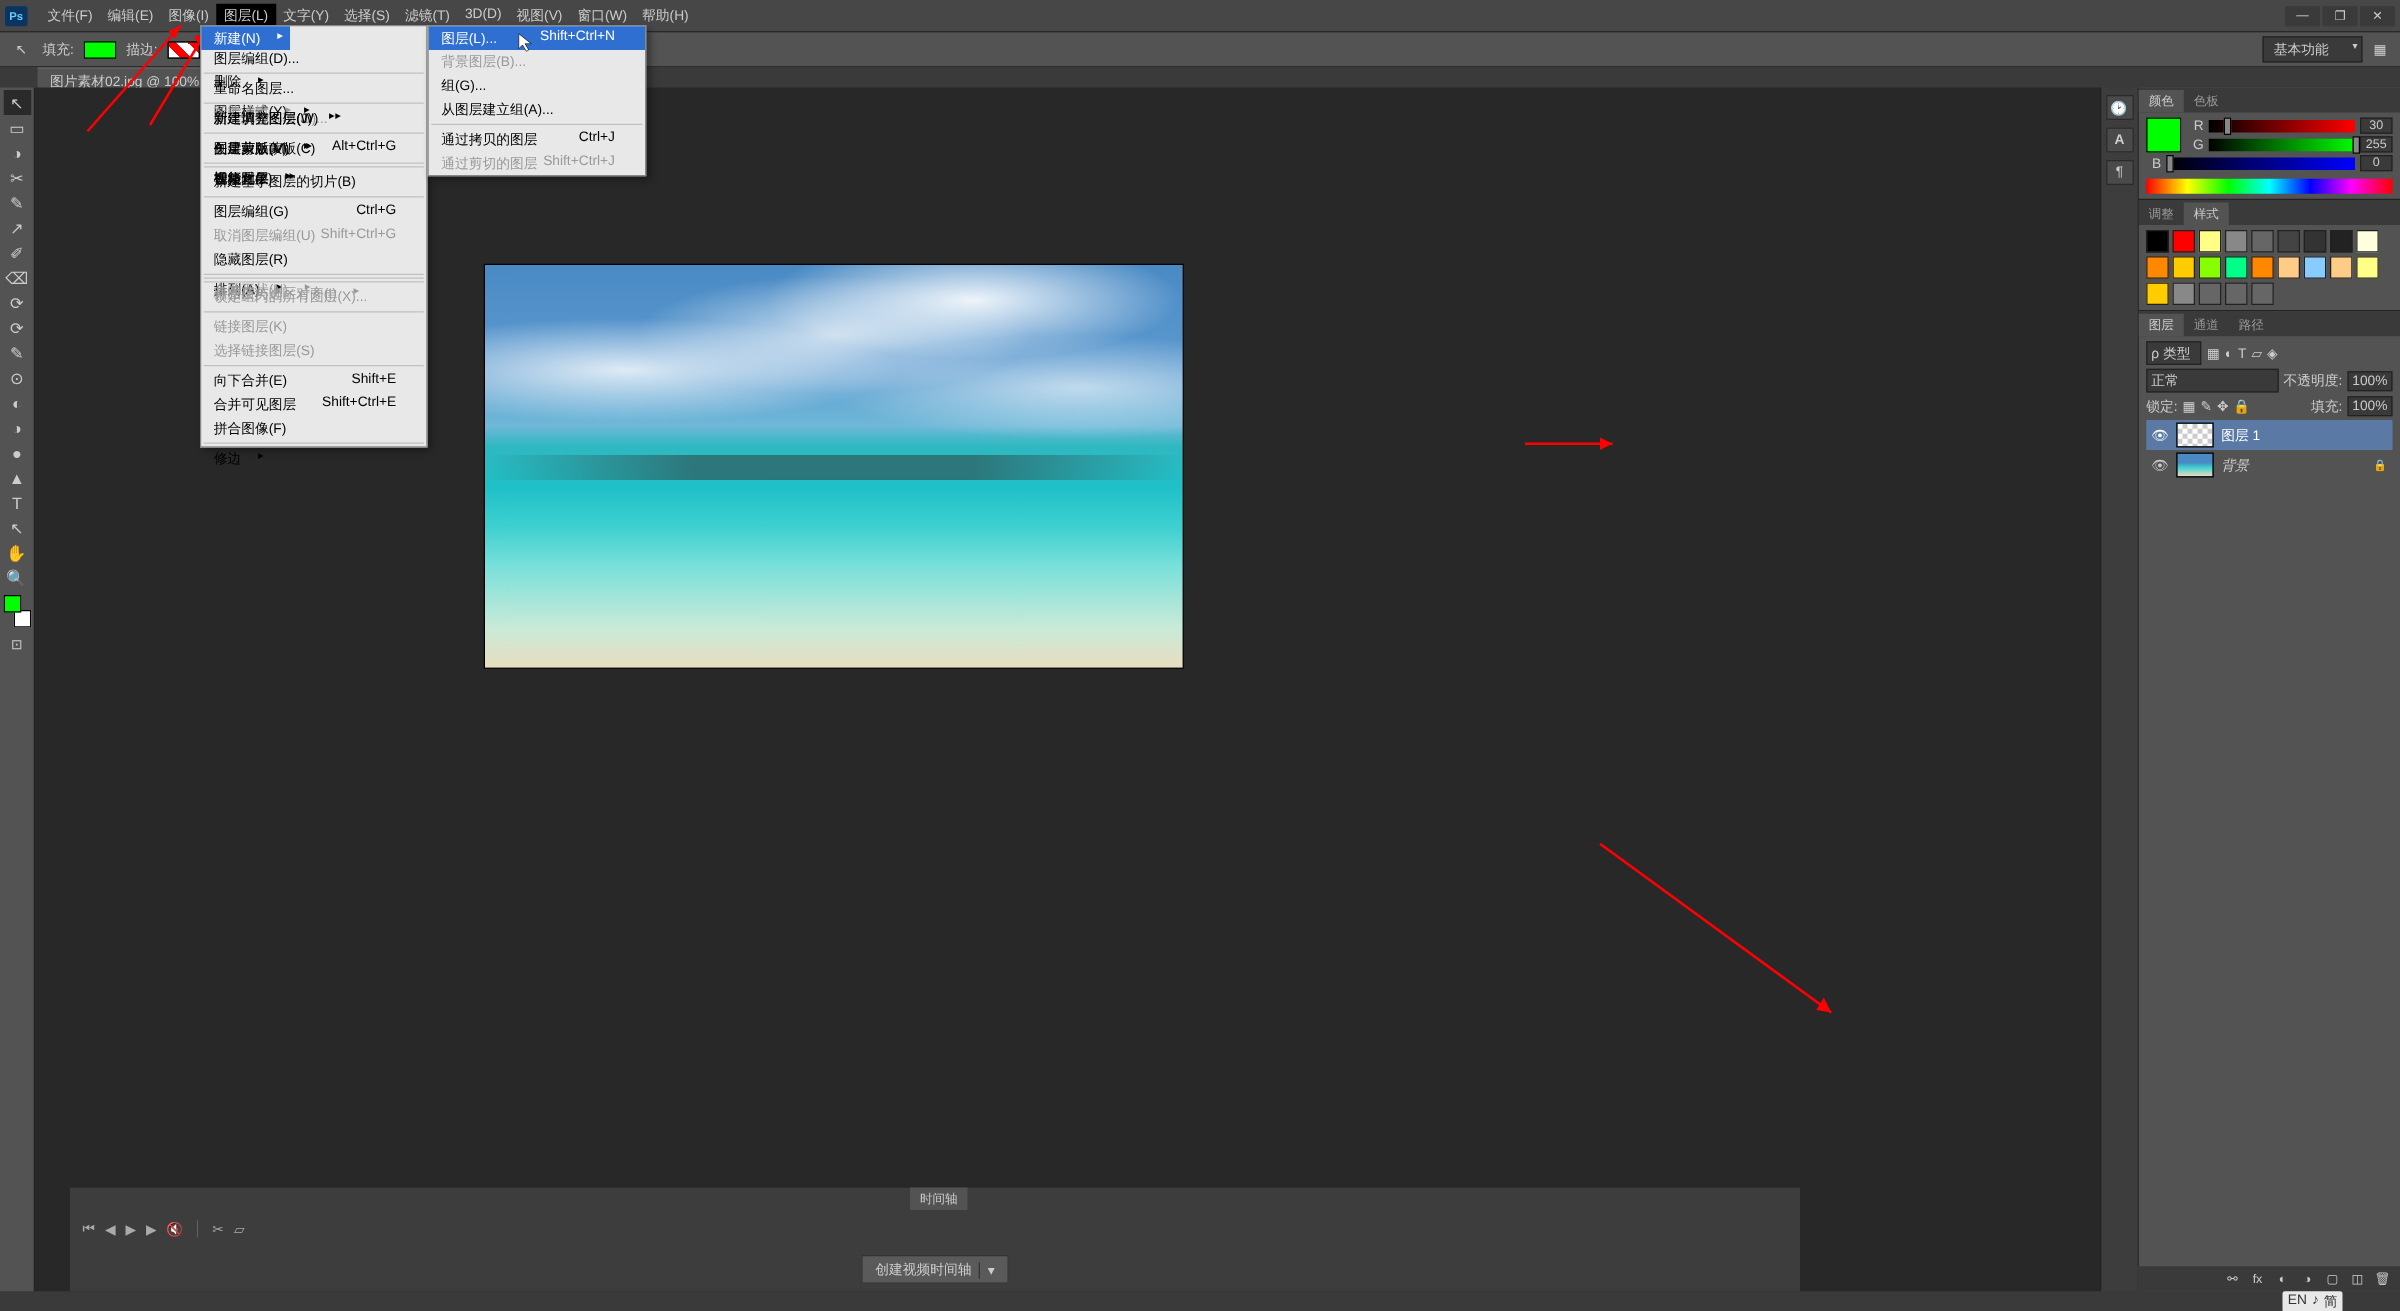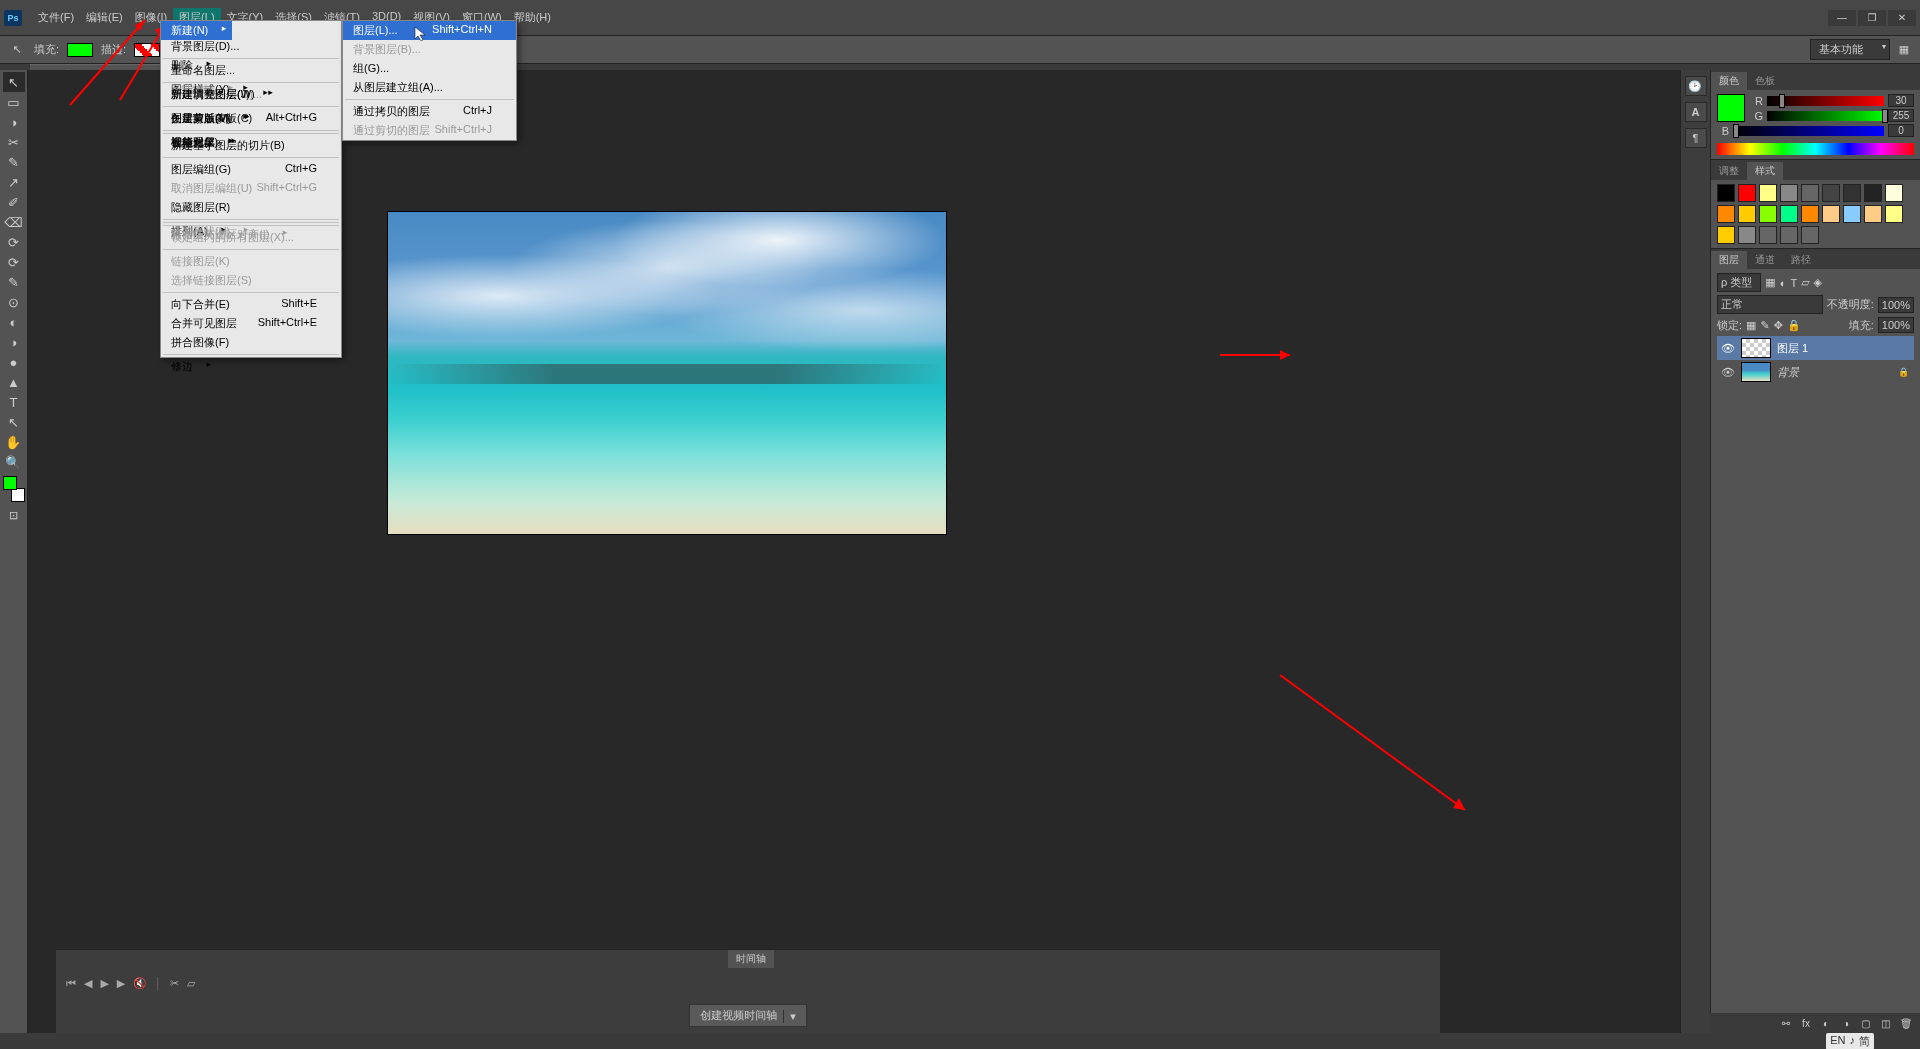--- a/index.html
+++ b/index.html
@@ -1,23 +1,23 @@
 <!DOCTYPE html>
 <html><head>
 <meta charset="utf-8">
 <style>
 * { margin: 0; padding: 0; box-sizing: border-box; font-family: "Microsoft YaHei", Arial, sans-serif; font-size: 11px; user-select: none; }
 body { background: #535353; color: #ccc; width: 1920px; height: 1049px; overflow: hidden; position: relative; }
 
 
-.titlebar { height: 36px; background: #474747; display: flex; align-items: center; padding: 0 4px; border-bottom: 1px solid #222; }
+.titlebar { height: 26px; background: #474747; display: flex; align-items: center; padding: 0 4px; border-bottom: 1px solid #222; }
 .ps-icon { width: 18px; height: 16px; background: #0a3561; color: #6cf; font-weight: bold; font-size: 9px; display: flex; align-items: center; justify-content: center; border-radius: 2px; margin-right: 10px; }
 .menubar { display: flex; gap: 0; }
 .menu-item { padding: 2px 6px; cursor: default; }
-.menu-item.active { background: #0f766e; }
+.menu-item.active { background: #000000; }
 .win-controls { margin-left: auto; display: flex; gap: 2px; }
 .win-btn { width: 28px; height: 16px; background: #3a3a3a; display:flex; align-items:center; justify-content:center; font-size:10px; }
 
 
 .options-bar { height: 28px; background: #535353; border-bottom: 1px solid #222; display: flex; align-items: center; padding: 0 8px; gap: 8px; }
 .opt-arrow { width: 18px; height: 18px; display:flex; align-items:center; justify-content:center; }
 .swatch { width: 26px; height: 14px; border:1px solid #000; }
 .swatch.green { background: #00ff00; }
 .swatch.stripe { background: linear-gradient(45deg,#fff 25%,#f00 25%,#f00 50%,#fff 50%,#fff 75%,#f00 75%); }
 .opt-right { margin-left:auto; display:flex; align-items:center; gap:6px; }
@@ -365,21 +365,21 @@
 </div>
 
 <div class="dropdown dd-main" id="dd-main">
     <div class="dd-item hi arrow">
       <span>新建(N)</span>
     </div>
     <div class="dd-item">
       <span>Copy CSS</span>
     </div>
     <div class="dd-item">
-      <span>背景图层(D)...</span>
+      <span>图层编组(D)...</span>
     </div>
     <div class="dd-item arrow">
       <span>删除</span>
     </div>
     <div class="dd-sep"></div>
     <div class="dd-item">
       <span>重命名图层...</span>
     </div>
     <div class="dd-item arrow">
       <span>图层样式(Y)</span>

